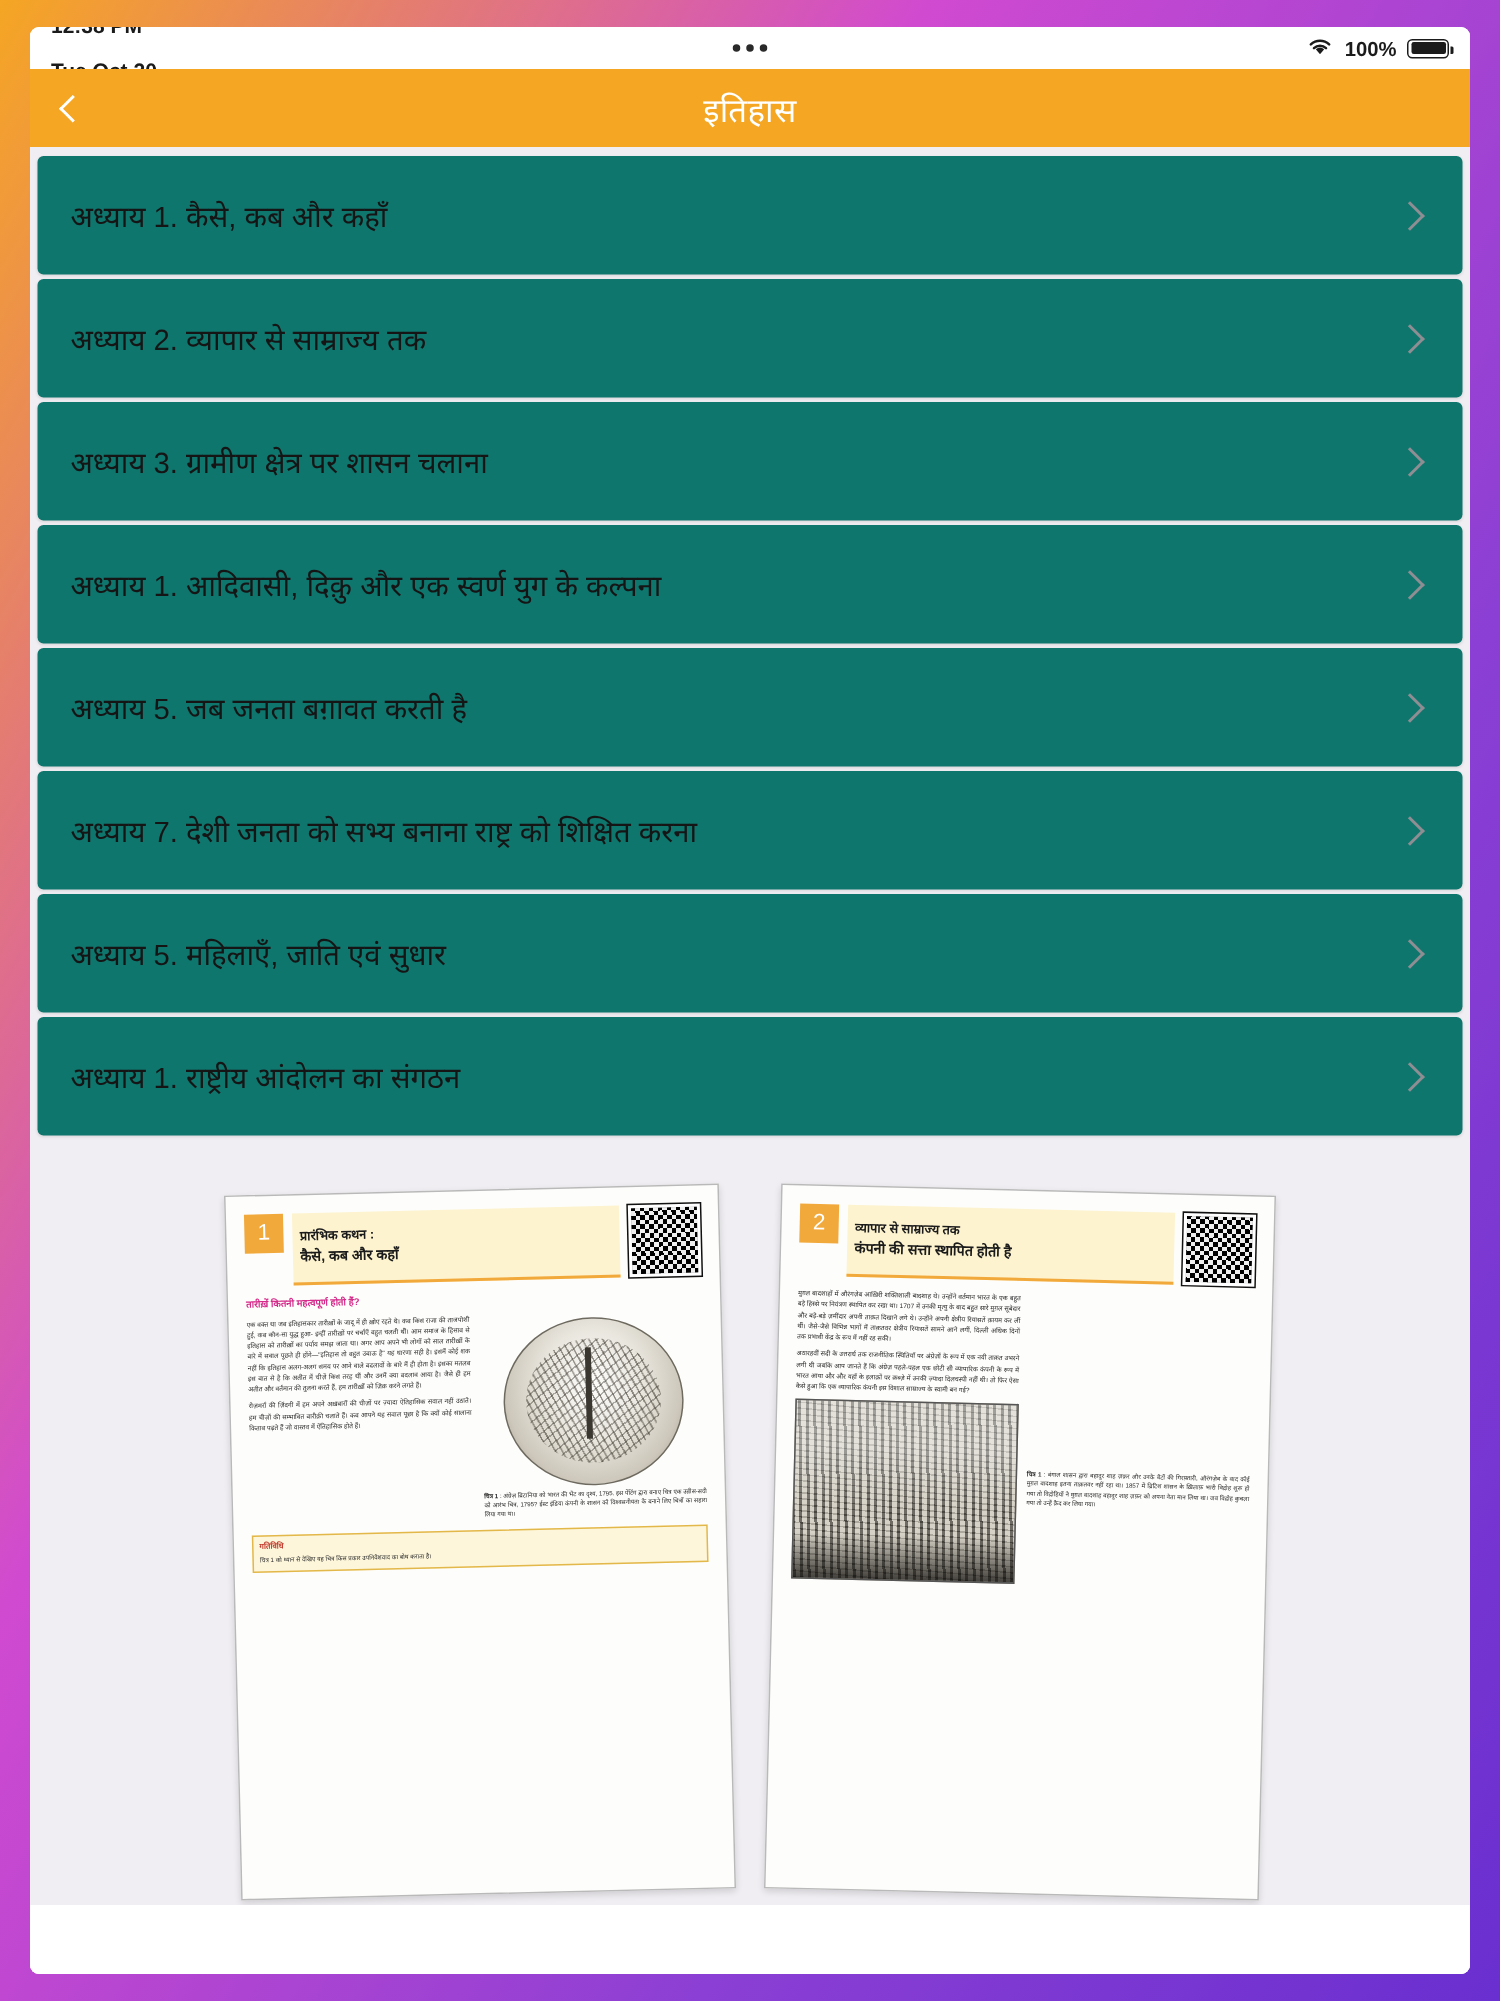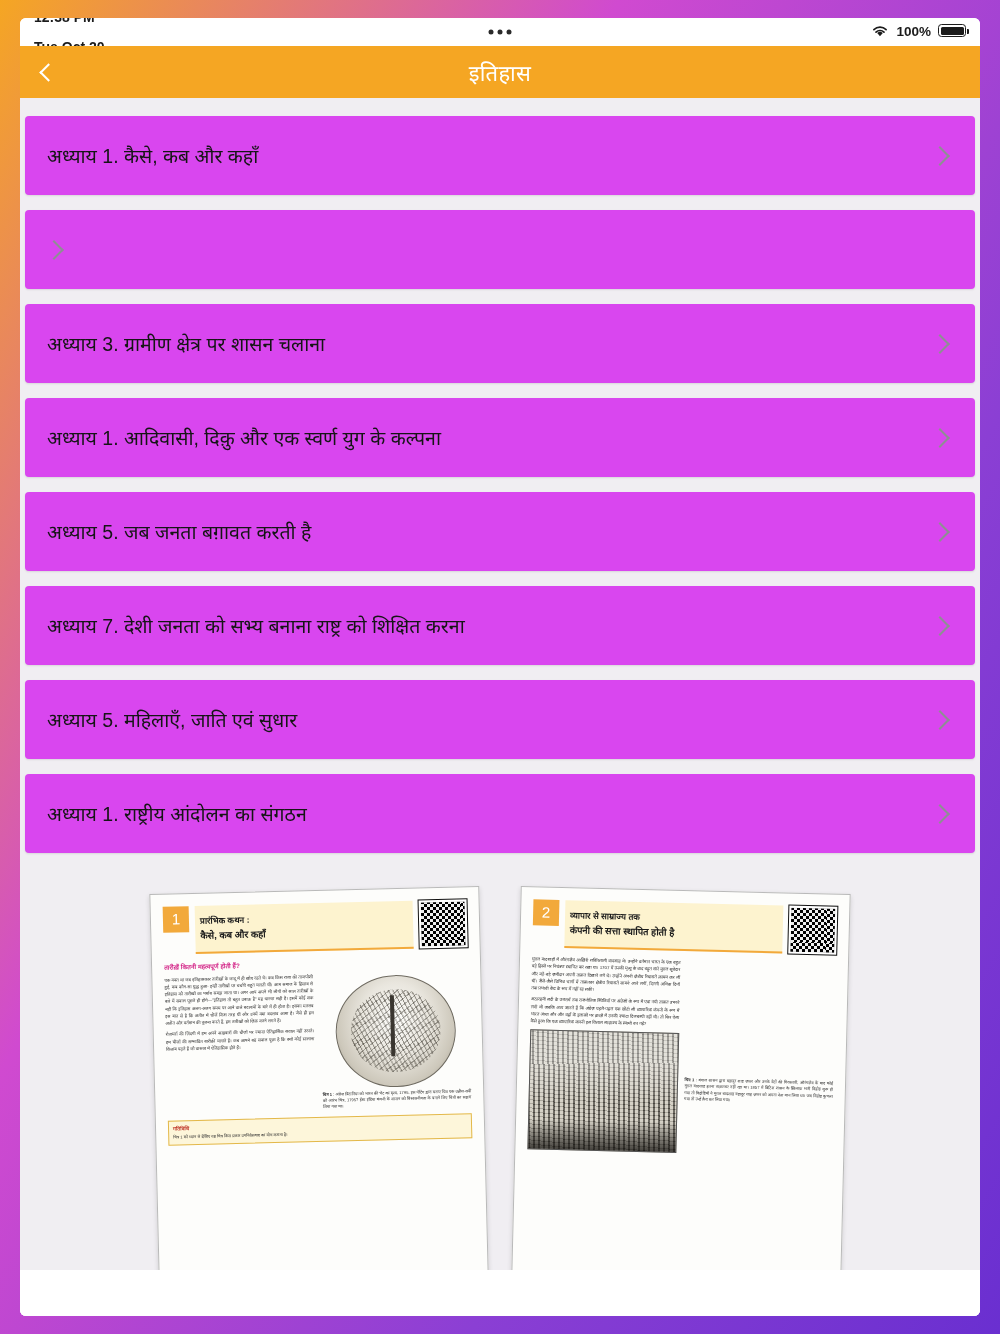--- a/index.html
+++ b/index.html
@@ -32,21 +32,21 @@
     display: flex;
     align-items: center;
     padding: 0 14px;
     font-size: 14px;
     font-weight: bold;
     color: #1b1b1b;
     position: relative;
     flex: none;
   }
   .status-left { display: flex; gap: 14px; flex-direction: column; }
-  .status-right { margin-left: auto; display: flex; gap: 7px; }
+  .status-right { margin-left: auto; display: flex; align-items: center; gap: 7px; }
   .dots {
     position: absolute; left: 50%; top: 50%;
     transform: translate(-50%,-50%);
     display: flex; gap: 4px;
   }
   .dots i { width: 5px; height: 5px; border-radius: 50%; background: #2a2a2a; display: block; }
   .wifi { display: inline-block; }
   .battery {
     width: 28px; height: 13px;
     border: 1.6px solid #1b1b1b;
@@ -96,22 +96,22 @@
     flex: 1;
     background: #f0eef2;
     overflow: hidden;
     position: relative;
   }
 
   .chapter-list {
     padding: 3px 0 0 0;
   }
   .chapter-row {
-    margin: 15px 5px;
-    background: #d946ef;
+    margin: 3px 5px;
+    background: #0f766e;
     border-radius: 4px;
     height: 79px;
     display: flex;
     align-items: center;
     padding: 0 18px 0 22px;
     box-shadow: 0 1px 2px rgba(0,0,0,.10);
     cursor: pointer;
   }
   .chapter-label {
     font-size: 19.5px;
@@ -299,20 +299,21 @@
   <div class="content">
 
     <div class="chapter-list">
 
       <div class="chapter-row">
         <span class="chapter-label">अध्याय 1. कैसे, कब और कहाँ</span>
         <span class="chev-right"></span>
       </div>
 
       <div class="chapter-row">
+        <span class="chapter-label">अध्याय 2. व्यापार से साम्राज्य तक</span>
         <span class="chev-right"></span>
       </div>
 
       <div class="chapter-row">
         <span class="chapter-label">अध्याय 3. ग्रामीण क्षेत्र पर शासन चलाना</span>
         <span class="chev-right"></span>
       </div>
 
       <div class="chapter-row">
         <span class="chapter-label">अध्याय 1. आदिवासी, दिक़ु और एक स्वर्ण युग के कल्पना</span>

